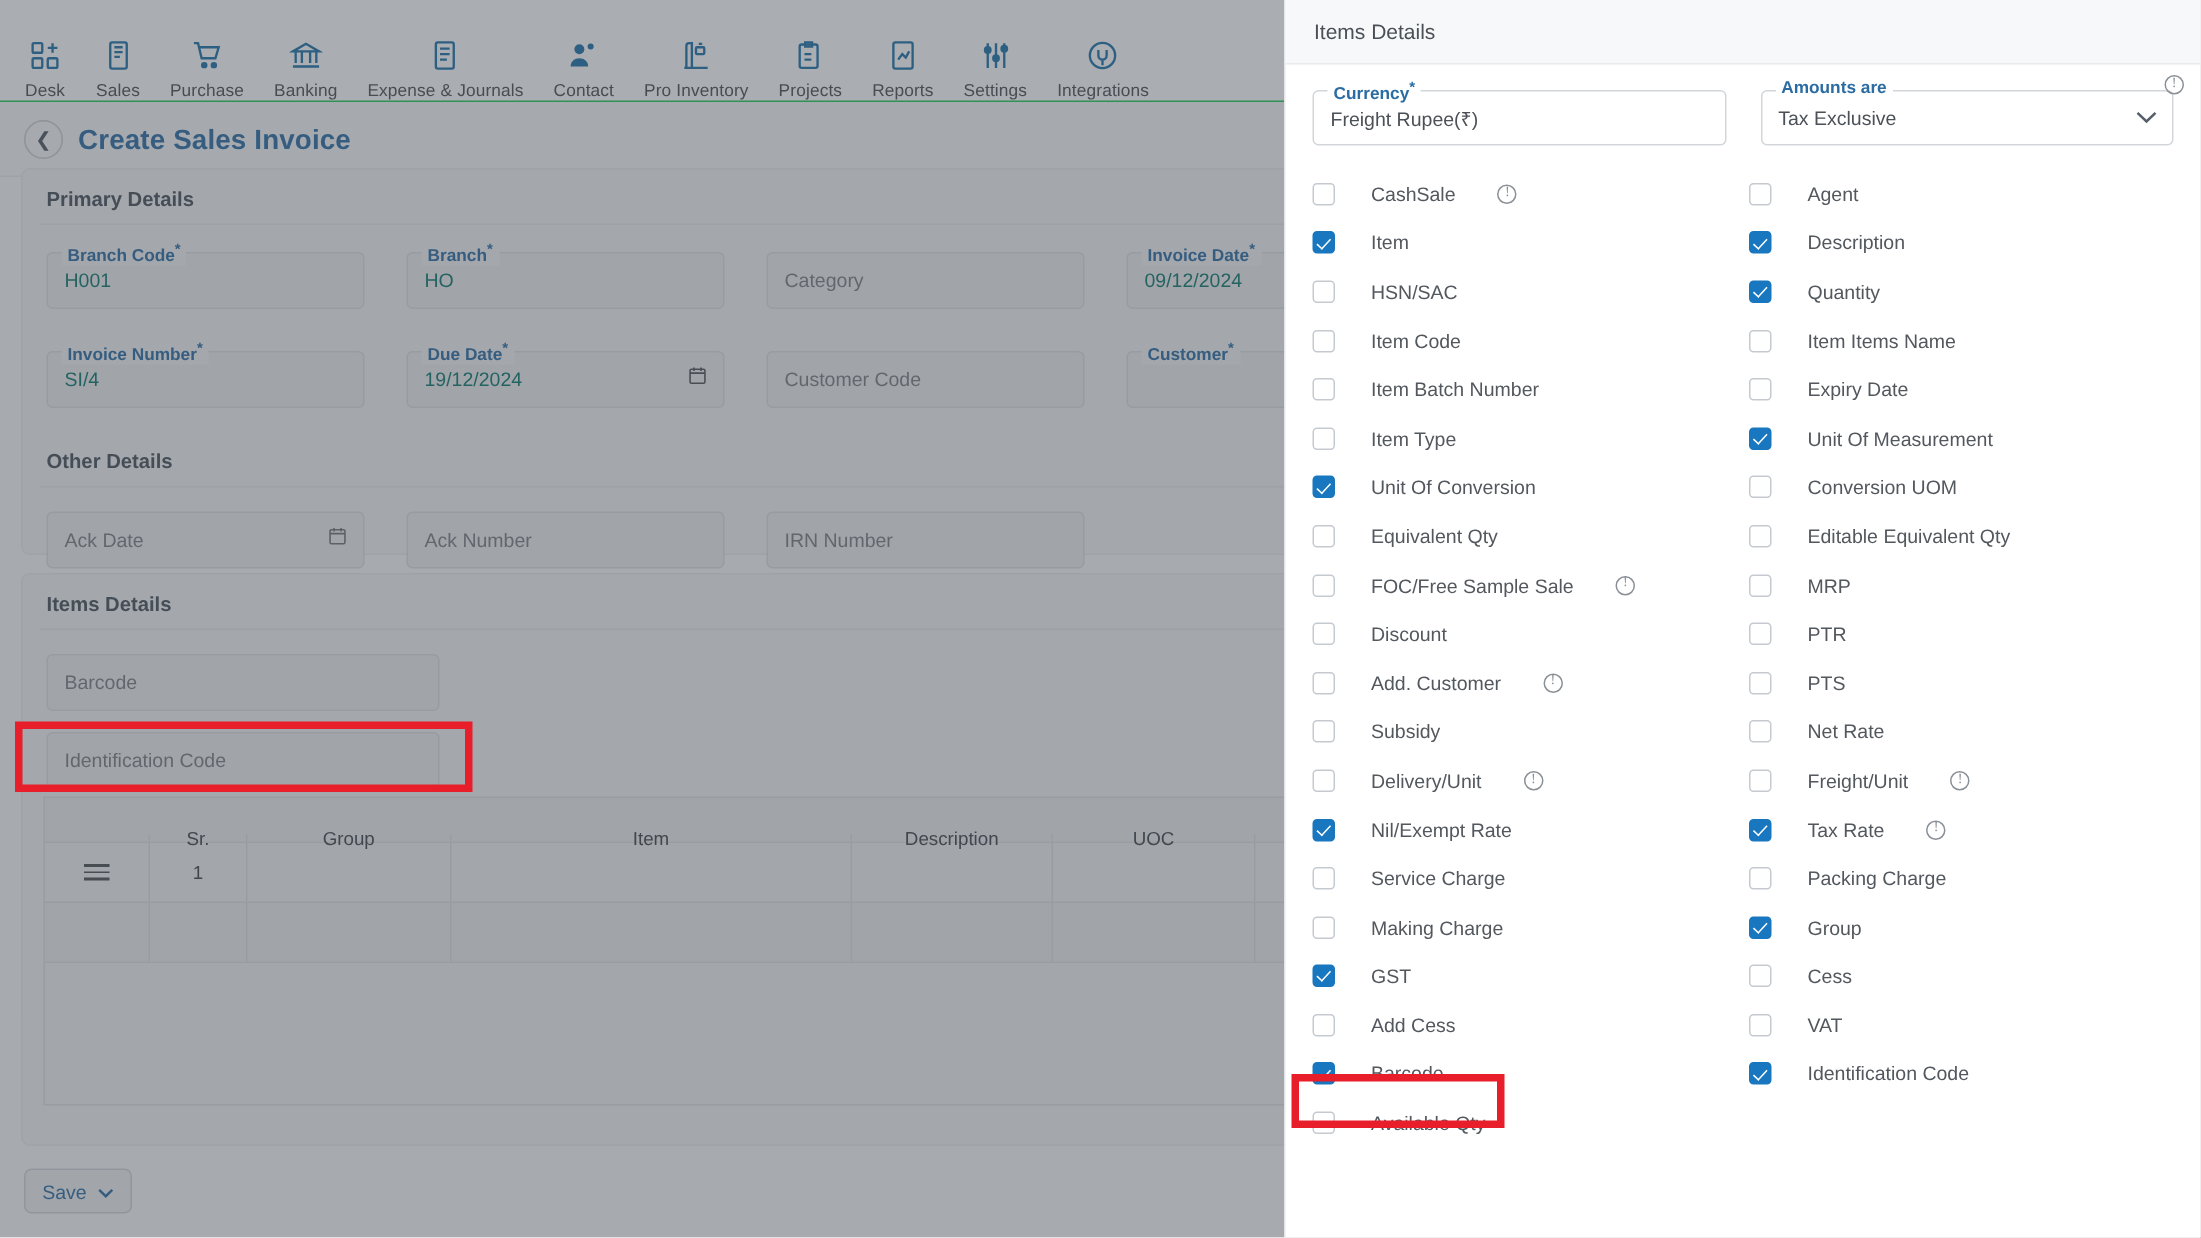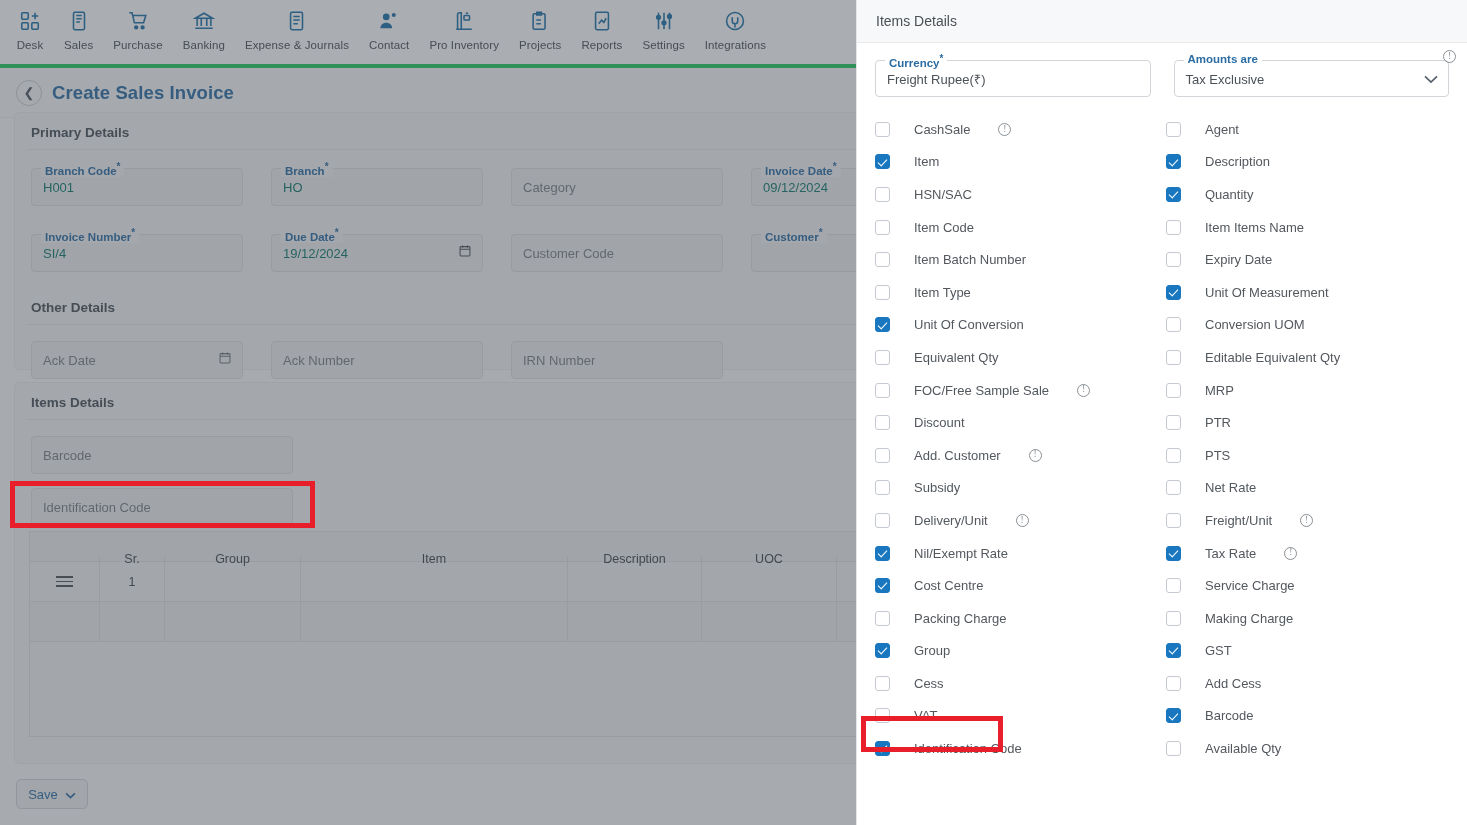--- a/index.html
+++ b/index.html
@@ -28,23 +28,23 @@
     background: rgba(70,74,80,0.42);
     z-index: 60;
     pointer-events: none;
   }
 
   
   .topnav {
     position: absolute; left: 0; top: 0;
     width: 856px; height: 68px;
     background: #f3f4f6;
-    border-bottom: 4px solid #22c55e;
+    border-bottom: 1px solid #22c55e;
     display: flex;
-    align-items: flex-start;
+    align-items: flex-end;
     padding-left: 6px;
   }
   .nav-item {
     display: flex;
     flex-direction: column;
     align-items: center;
     justify-content: flex-start;
     padding: 8px 10px 0 10px;
     min-width: 48px;
   }
@@ -755,24 +755,20 @@
             <span class="cblabel">Nil/Exempt Rate</span>
           </div>
           <div class="cbitem">
             <span class="cbbox on"></span>
             <span class="cblabel">Tax Rate</span>
             <span class="infoi">
               <i>!</i>
             </span>
           </div>
           <div class="cbitem">
-            <span class="cbbox on"></span>
-            <span class="cblabel">Cost Centre</span>
-          </div>
-          <div class="cbitem">
             <span class="cbbox"></span>
             <span class="cblabel">Service Charge</span>
           </div>
           <div class="cbitem">
             <span class="cbbox"></span>
             <span class="cblabel">Packing Charge</span>
           </div>
           <div class="cbitem">
             <span class="cbbox"></span>
             <span class="cblabel">Making Charge</span>

